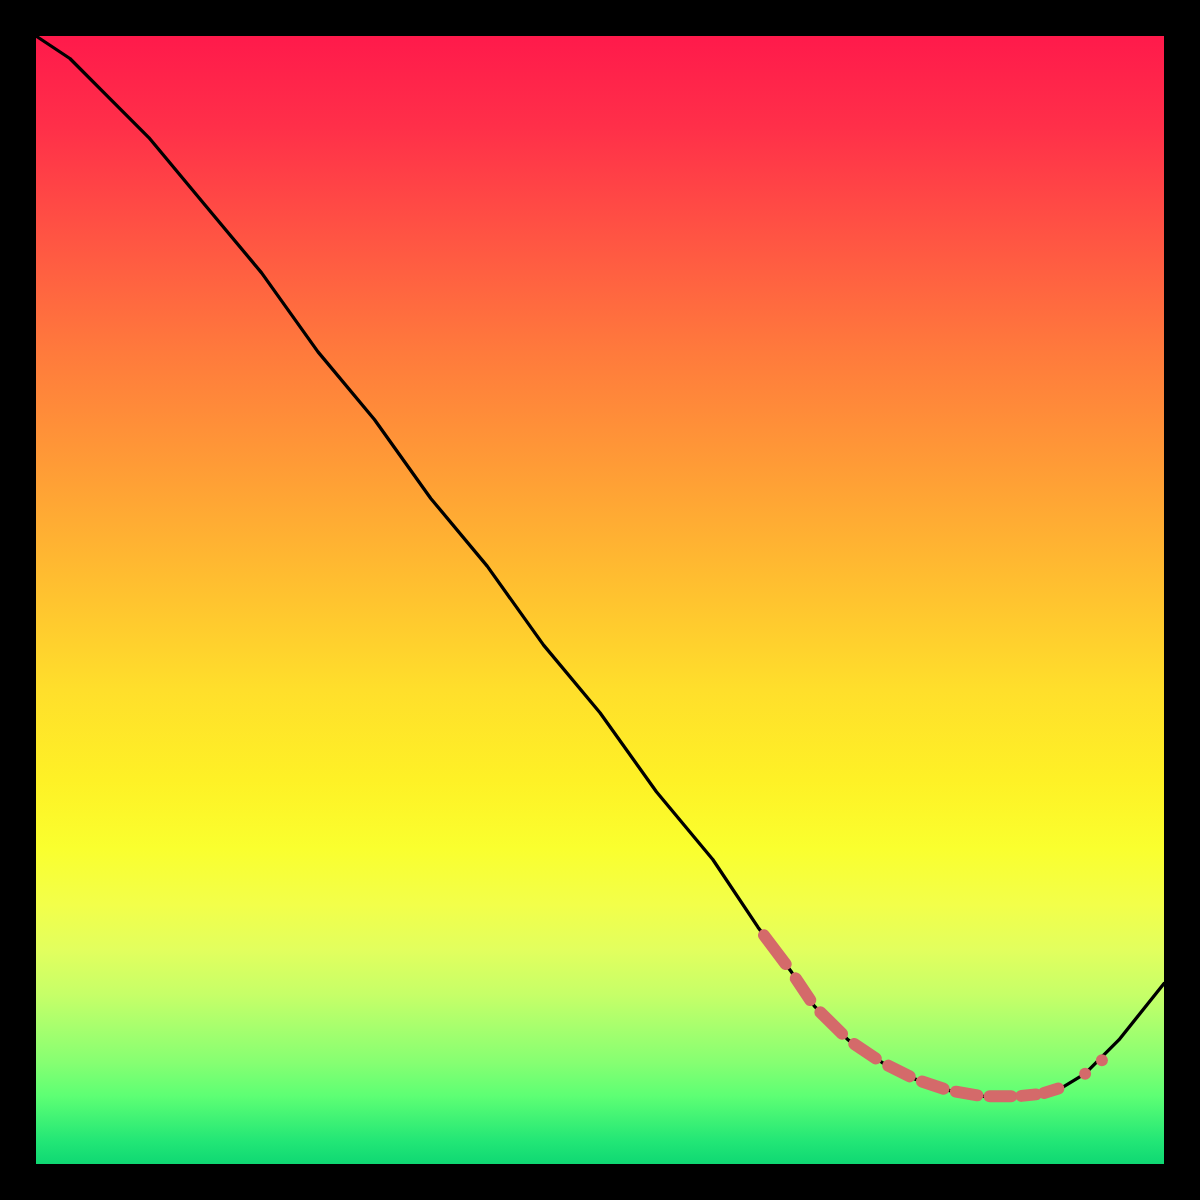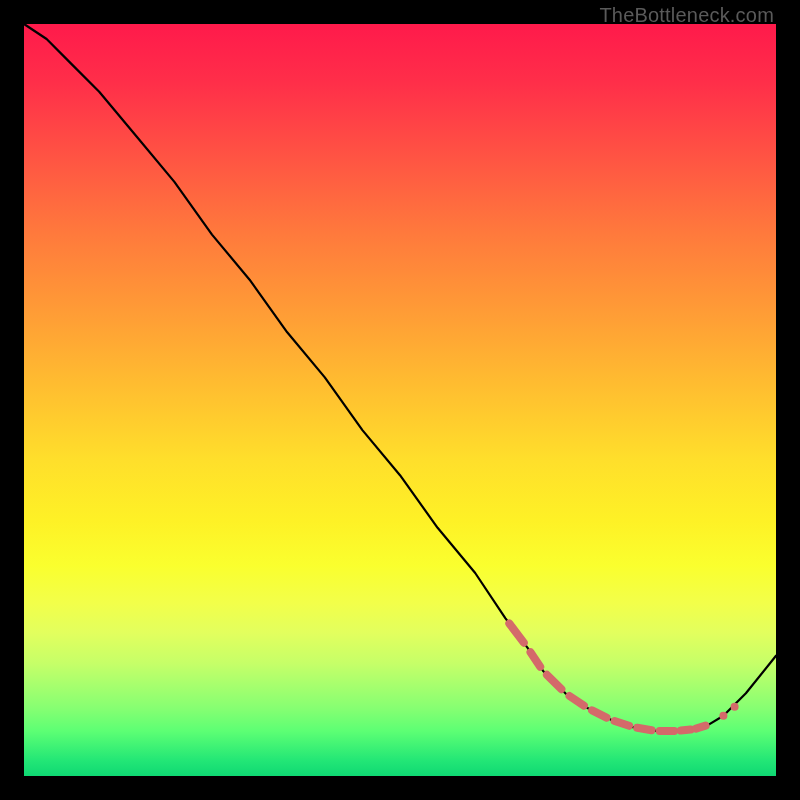--- a/index.html
+++ b/index.html
@@ -94,15 +94,14 @@
           <line x1="613.2" y1="703.8" x2="627.6" y2="706.2" class="dashes"></line>
           <line x1="635.7" y1="706.9" x2="650.2" y2="706.9" class="dashes"></line>
           <line x1="656.9" y1="706.6" x2="666.6" y2="705.6" class="dashes"></line>
           <line x1="672.0" y1="704.6" x2="681.6" y2="701.7" class="dashes"></line>
           <circle cx="699.4" cy="691.8" r="4" fill="#d46a6a"></circle>
           <circle cx="710.6" cy="682.8" r="4" fill="#d46a6a"></circle>
         </g>
     </svg>
   </div>
 
-  <div class="attribution">TheBottleneck.com</div>
 
 </div>
 
 </body></html>

